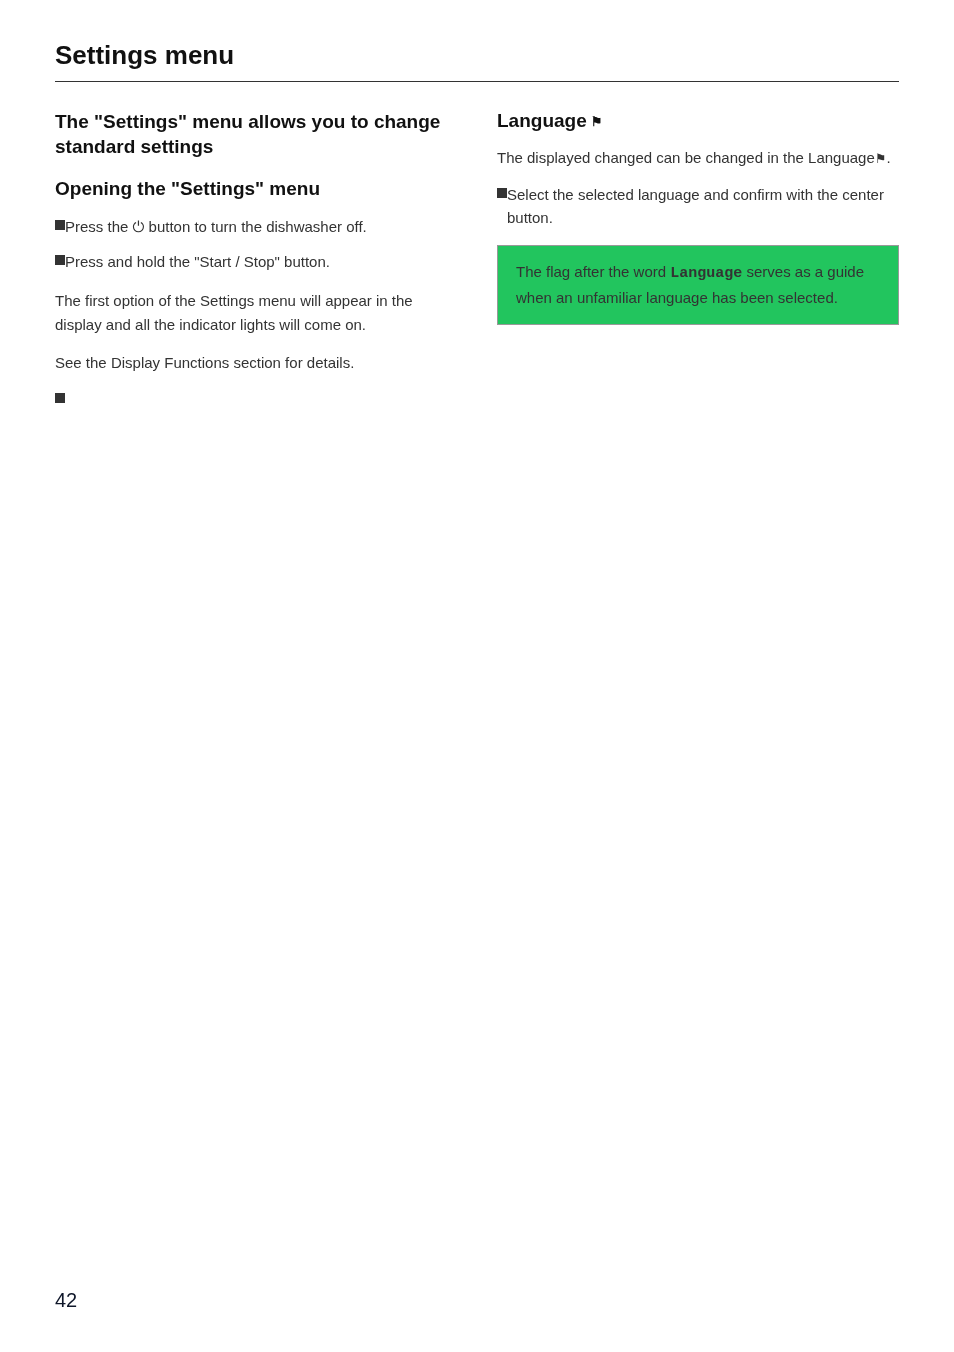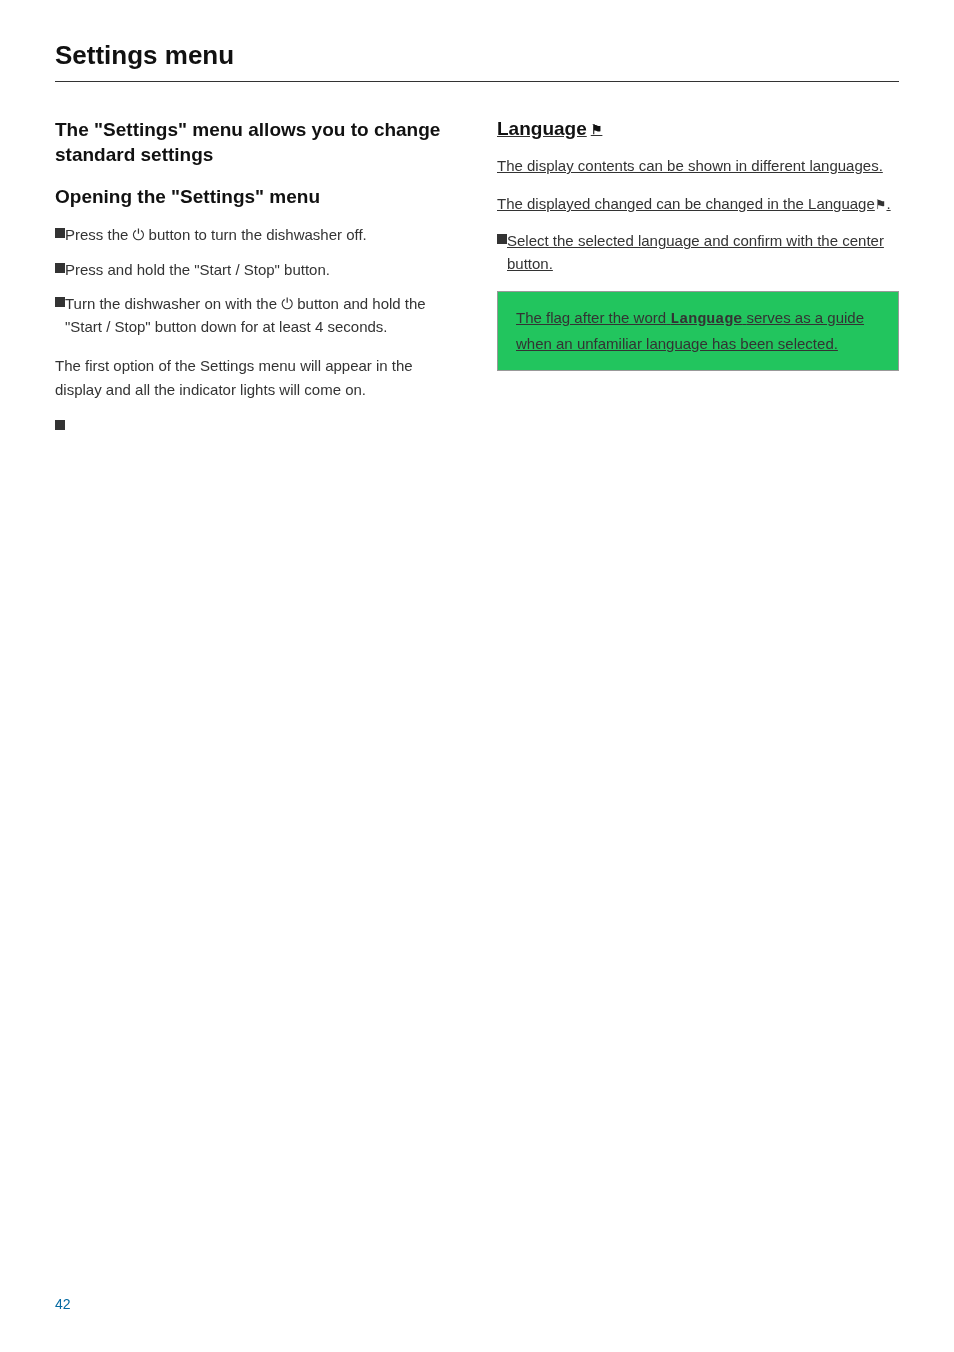--- a/index.html
+++ b/index.html
@@ -17,38 +17,37 @@
       min-height: 1352px;
       padding: 40px 55px 60px 55px;
     }
 
     .page-title {
       font-size: 26px;
       font-weight: bold;
       color: #111111;
       padding-bottom: 10px;
       border-bottom: 1.5px solid #333333;
-      margin-bottom: 36px;
+      margin-bottom: 28px;
     }
 
     .two-col {
       display: flex;
       gap: 40px;
       align-items: flex-start;
     }
 
     .left-col {
       flex: 1;
       min-width: 0;
     }
 
     .right-col {
       flex: 1;
       min-width: 0;
-      text-decoration: underline;
     }
 
     .section-heading {
       font-size: 19px;
       font-weight: bold;
       color: #111111;
       margin-bottom: 18px;
       line-height: 1.3;
     }
 
@@ -109,22 +108,22 @@
     .check-icon {
       display: inline-block;
       font-size: 14px;
       font-style: italic;
     }
 
     .page-number {
       position: absolute;
       bottom: 40px;
       left: 55px;
-      font-size: 14px;
-      color: #0369a1;
+      font-size: 20px;
+      color: #0f172a;
     }
 
     .lang-heading {
       display: flex;
       align-items: center;
       gap: 4px;
       font-size: 19px;
       font-weight: bold;
       color: #111111;
       margin-bottom: 14px;
@@ -143,43 +142,39 @@
 
     <ul class="bullet-list">
       <li>
         <span class="bullet-square"></span>
         <span>Press the ⏻ button to turn the dishwasher off.</span>
       </li>
       <li>
         <span class="bullet-square"></span>
         <span>Press and hold the "Start / Stop" button.</span>
       </li>
-      <li>
-        <span class="bullet-square"></span>
-        <span>Turn the dishwasher on with the ⏻ button and hold the "Start / Stop" button down for at least 4 seconds.</span>
-      </li>
     </ul>
 
     <p class="para">The first option of the Settings menu will appear in the display and all the indicator lights will come on.</p>
+    <p class="para">See the Display Functions section for details.</p>
 
     <ul class="bullet-list">
       <li>
         <span class="bullet-square"></span>
       </li>
     </ul>
 
   </div>
 
   <div class="right-col">
     <div class="lang-heading">
       <span>Language</span>
       <span class="flag-icon">⚑</span>
     </div>
 
-    <p class="para">The display contents can be shown in different languages.</p>
 
     <p class="para">
       <span>The displayed changed can be changed in the Language</span><span class="flag-icon">⚑</span><span>.</span>
     </p>
 
     <ul class="bullet-list">
       <li>
         <span class="bullet-square"></span>
         <span>Select the selected language and confirm with the center button.</span>
       </li>

